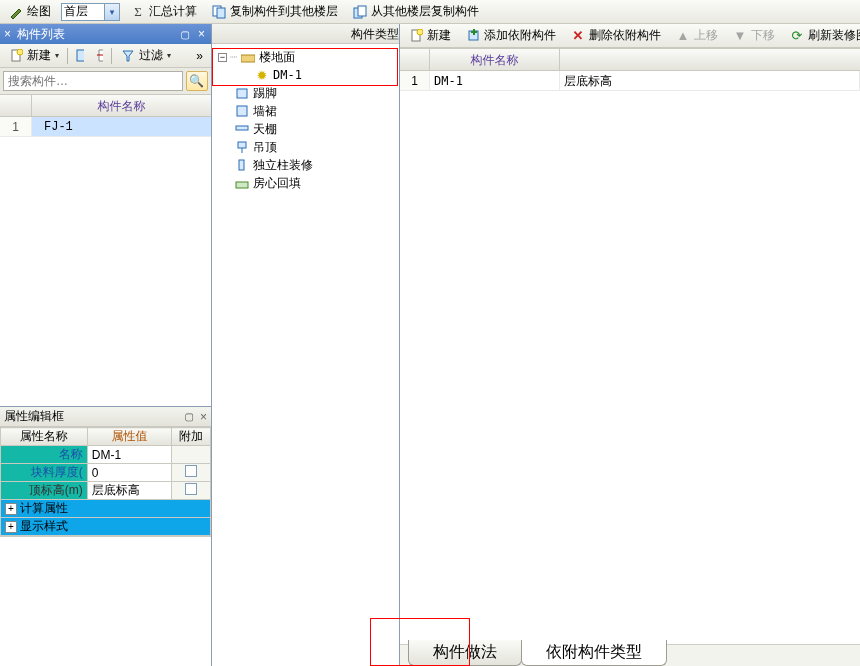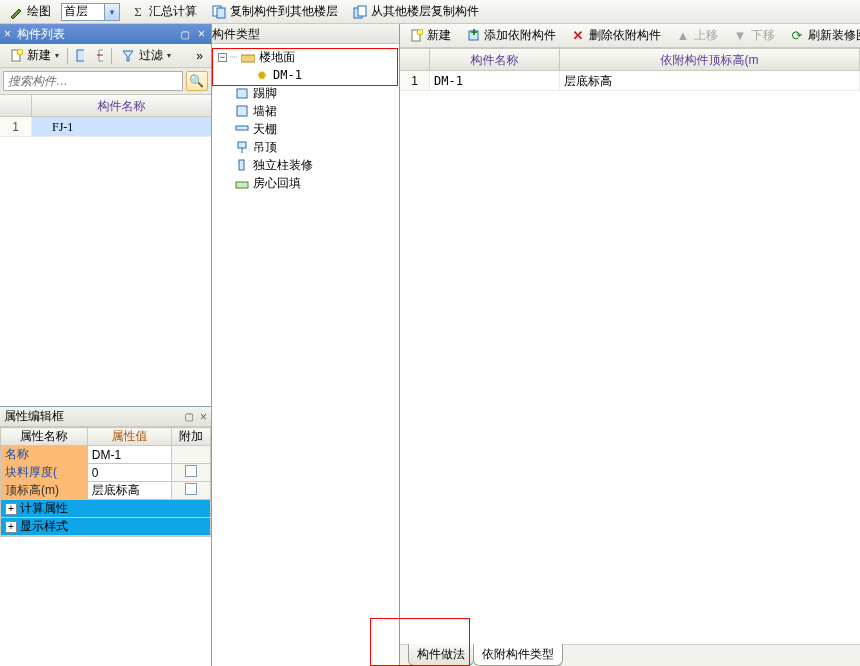--- a/index.html
+++ b/index.html
@@ -15,69 +15,69 @@
   .main{display:flex;height:642px}
   
   .left-col{width:212px;display:flex;flex-direction:column;border-right:1px solid #8a9cb2}
   .panel-hdr{height:20px;background:linear-gradient(#6b93d6,#4a7cc7);color:#fff;display:flex;align-items:center;padding:0 4px;font-size:12px;gap:4px}
   .panel-hdr .close-x{margin-left:auto;color:#fff;cursor:pointer;font-family:Arial}
   .panel-hdr .pin{color:#fff;font-size:10px;margin-right:2px}
   .sub-tb{height:24px;background:linear-gradient(#f7f7f2,#e7e7df);border-bottom:1px solid #c9c9c0;display:flex;align-items:center;gap:3px;padding:0 4px}
   .sub-tb .sep{width:1px;height:16px;background:#b5b5aa;margin:0 1px}
   .drop-arrow{font-size:8px;color:#333;margin-left:1px}
   .search-row{display:flex;align-items:center;padding:3px;gap:3px;background:#eaeae3}
-  .search-row input{flex:1;border:1px solid #b0b0a7;height:20px;padding:0 4px;font-size:12px;color:#888;font-style:italic;background:#fff}
+  .search-row input{flex:1;border:1px solid #b0b0a7;height:20px;padding:0 4px;font-size:12px;color:#888;background:#fff}
   .search-btn{width:22px;height:20px;border:1px solid #d6b25a;background:linear-gradient(#fff7e0,#ffe9a8);border-radius:2px;display:flex;align-items:center;justify-content:center;color:#b37a00;cursor:pointer;font-size:12px}
   .grid{background:#fff;border-top:1px solid #c9c9c0;flex:1;overflow:auto}
   .grid-hdr{display:flex;height:22px;background:linear-gradient(#fafaf7,#e4e4dc);border-bottom:1px solid #c9c9c0}
   .grid-hdr .c0{width:32px;border-right:1px solid #c9c9c0}
   .grid-hdr .c1{flex:1;text-align:center;line-height:22px;color:#5b3e9b;font-weight:normal}
   .grid-row{display:flex;height:20px;border-bottom:1px solid #eaeaea}
   .grid-row .c0{width:32px;border-right:1px solid #eaeaea;text-align:center;line-height:20px;background:#fafaf7;color:#555}
-  .grid-row .c1{flex:1;line-height:20px;padding:0 20px;font-family:Liberation Serif, serif}
+  .grid-row .c1{flex:1;line-height:20px;padding:0 12px;font-family:Liberation Mono, monospace}
   .grid-row.sel{background:#cbe3ff}
   
   .prop-panel{border-top:1px solid #8a9cb2}
   .prop-hdr{height:20px;background:linear-gradient(#f4f4ef,#e3e3db);display:flex;align-items:center;padding:0 4px;border-bottom:1px solid #c9c9c0}
   .prop-hdr .pin{margin-left:auto;font-size:10px;color:#555}
   .prop-table{background:#fff}
   .prop-table table{border-collapse:collapse;width:100%}
   .prop-table th,.prop-table td{border:1px solid #c9c9c0;height:16px;padding:0 4px;font-size:12px}
   .prop-table th{background:linear-gradient(#fafaf7,#e4e4dc);font-weight:normal;text-align:center}
   .prop-table th.active{color:#b05000}
-  .prop-table td.name{color:#1b4eaa;text-align:left;background:#fdba74;width:76px}
+  .prop-table td.name{color:#1b4eaa;text-align:right;background:#14b8a6;width:76px}
   .prop-table td.val{width:74px}
   .prop-table td.chk{width:34px;text-align:center;background:#f6f6f1}
   .chkbox{width:12px;height:12px;border:1px solid #7f9db9;display:inline-block;background:#fff}
   .exp-row td{background:#0ea5e9}
   .exp-toggle{width:12px;height:12px;border:1px solid #888;display:inline-flex;align-items:center;justify-content:center;font-size:10px;line-height:9px;margin-right:3px;background:#fff}
   
   .mid-col{width:188px;border-right:1px solid #8a9cb2;background:#fff;display:flex;flex-direction:column}
-  .mid-title{height:20px;background:linear-gradient(#f4f4ef,#e3e3db);border-bottom:1px solid #c9c9c0;text-align:left;line-height:20px}
+  .mid-title{height:20px;background:linear-gradient(#f4f4ef,#e3e3db);border-bottom:1px solid #c9c9c0;text-align:right;line-height:20px}
   .tree{flex:1;padding:4px 2px;position:relative}
   .tree-node{display:flex;align-items:center;height:18px;gap:3px;padding-left:4px}
   .tree-node.child{padding-left:40px}
   .tree-node .icon{width:16px;height:14px}
   .tree-node .minus{width:9px;height:9px;border:1px solid #888;display:flex;align-items:center;justify-content:center;font-size:9px;line-height:7px;background:#fff}
   .red-box-tree{position:absolute;border:1px solid #f00;left:0;top:4px;width:186px;height:38px;pointer-events:none}
   
   .right-col{flex:1;display:flex;flex-direction:column;background:#fff;min-width:0}
   .right-tb{height:24px;background:linear-gradient(#fafaf7,#e9e9e2);border-bottom:1px solid #c9c9c0;display:flex;align-items:center;gap:6px;padding:0 4px;white-space:nowrap;overflow:hidden}
   .right-tb .disabled{color:#a4a4a4}
   .r-grid{border-top:1px solid #c9c9c0;background:#fff}
   .r-grid-hdr{display:flex;height:22px;background:linear-gradient(#fafaf7,#e4e4dc);border-bottom:1px solid #c9c9c0}
   .r-grid-hdr div{border-right:1px solid #c9c9c0;text-align:center;line-height:22px;color:#5b3e9b}
   .rc0{width:30px}.rc1{width:130px}.rc2{flex:1}
   .r-row{display:flex;height:20px;border-bottom:1px solid #eaeaea}
   .r-row div{border-right:1px solid #eaeaea;line-height:20px;padding:0 4px}
   .r-row .rc0{text-align:center;background:#fafaf7;padding:0}
   .r-row .rc1{font-family:monospace}
   
   .bottom-tabs{margin-top:auto;height:22px;display:flex;align-items:flex-end;padding-left:8px;background:#f3f3ee;border-top:1px solid #cfcfc6;position:relative}
-  .tab{border:1px solid #9c9c93;border-top:none;padding:2px 8px;background:linear-gradient(#fafaf7,#e4e4dc);border-radius:0 0 6px 6px;margin-right:-1px;font-size:12px;cursor:pointer}
+  .tab{border:1px solid #9c9c93;border-top:none;padding:2px 24px;background:linear-gradient(#fafaf7,#e4e4dc);border-radius:0 0 6px 6px;margin-right:-1px;font-size:16px;cursor:pointer}
   .tab.active{background:#fff}
   .red-box-bottom{position:absolute;left:-30px;bottom:0;width:100px;height:48px;border:1px solid #f00;pointer-events:none}
   
   svg{display:block}
 </style>
 </head>
 <body>
 
 <div class="top-toolbar">
   <div class="tb-btn">
@@ -333,21 +333,20 @@
       </div>
       <div class="tb-btn">
         <span class="icon" style="color:#2a8a2a">⟳</span>
         <span>刷新装修图元</span>
       </div>
     </div>
     <div class="r-grid">
       <div class="r-grid-hdr">
         <div class="rc0"></div>
         <div class="rc1">构件名称</div>
-        <div class="rc2">依附构件顶标高(m</div>
       </div>
       <div class="r-row">
         <div class="rc0">1</div>
         <div class="rc1">DM-1</div>
         <div class="rc2">层底标高</div>
       </div>
     </div>
 
     <div class="bottom-tabs">
       <div class="red-box-bottom"></div>

